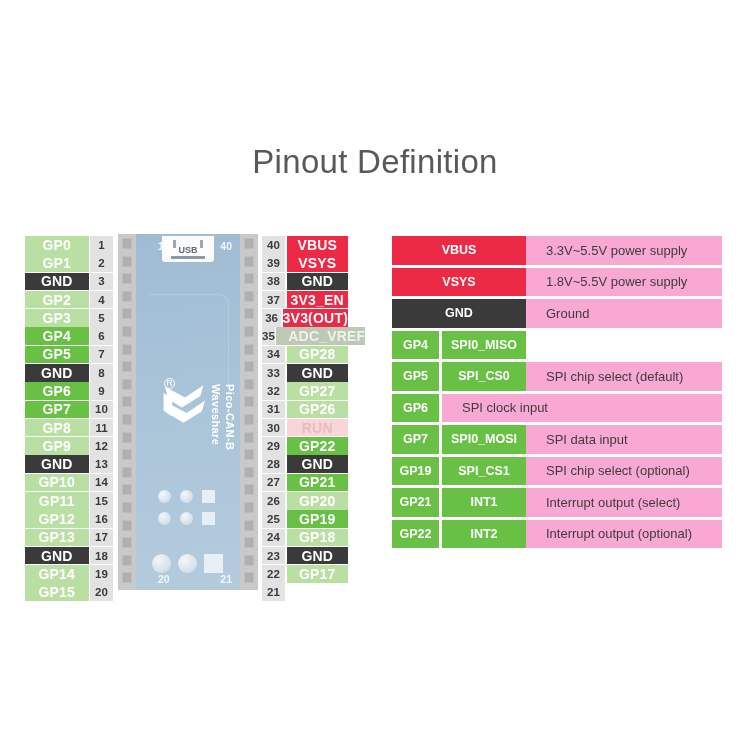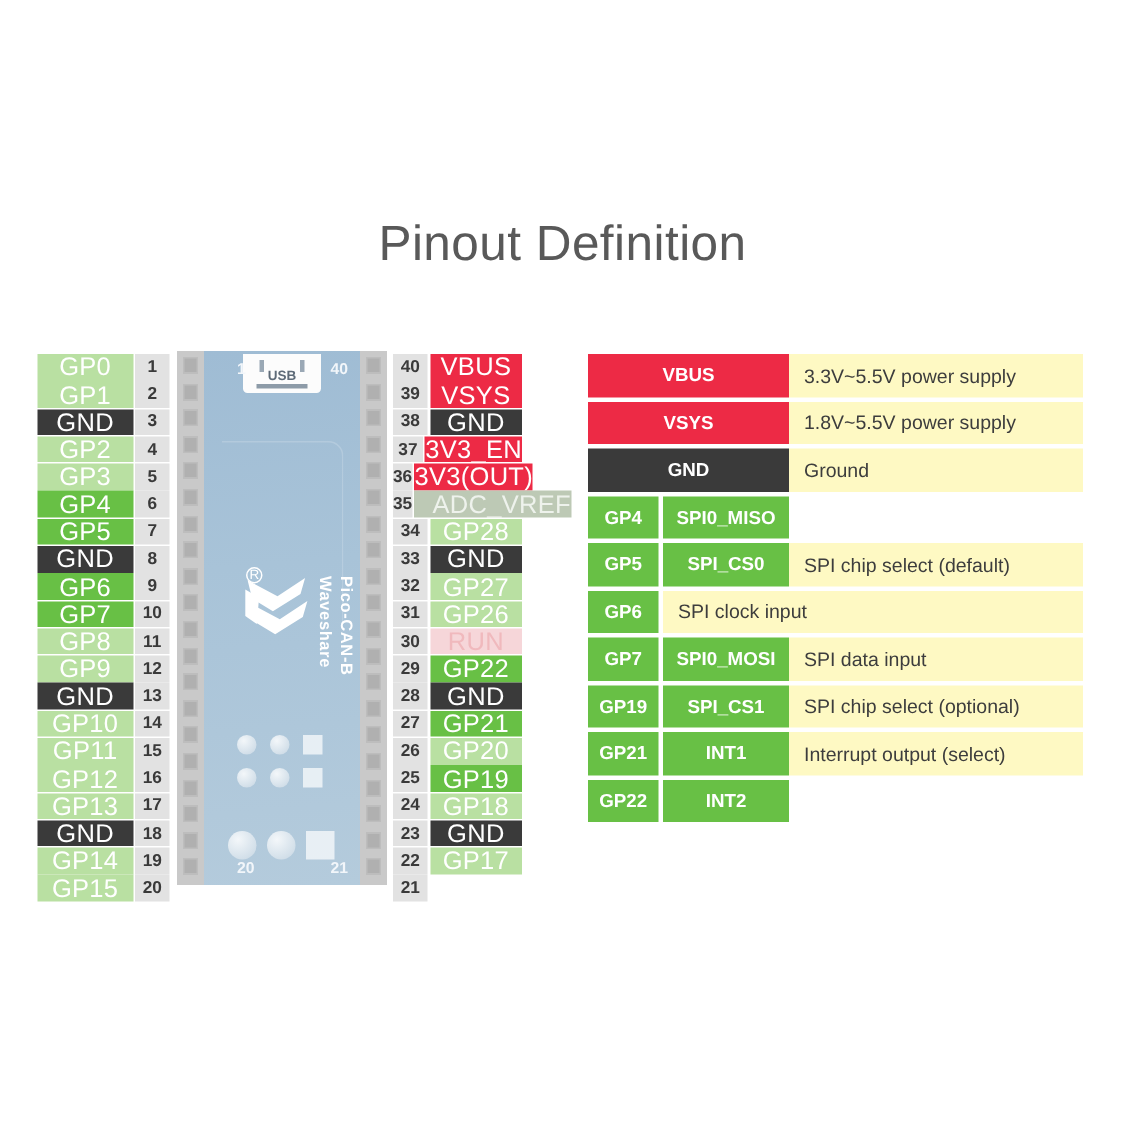--- a/index.html
+++ b/index.html
@@ -20,21 +20,21 @@
   .pin-col{position:absolute;top:236px;}
   #left-pin-column{left:25px;width:88px;}
   #right-pin-column{left:262px;width:86px;}
 
   .pin-row{
     height:17.6px;display:flex;align-items:stretch;
     margin-bottom:.7px;
   }
   .pin-name{
     flex:1;display:flex;align-items:center;justify-content:center;
-    font-size:17px;font-weight:normal;color:#ffffff;
+    font-size:14px;font-weight:bold;color:#ffffff;
     letter-spacing:.2px;line-height:1;
   }
   .pin-num{
     width:23px;background:#e2e2e2;color:#3a3a3a;
     display:flex;align-items:center;justify-content:center;
     font-size:11.5px;font-weight:bold;
   }
   #left-pin-column .pin-name{margin-right:1.5px;}
   #right-pin-column .pin-num{margin-right:1.5px;}
 
@@ -125,22 +125,22 @@
   .legend-gp{
     width:47px;display:flex;align-items:center;justify-content:center;
     font-size:12.5px;font-weight:bold;color:#ffffff;margin-right:3px;
   }
   .legend-name{
     width:84px;display:flex;align-items:center;justify-content:center;
     font-size:12.5px;font-weight:bold;color:#ffffff;
   }
   .legend-name.wide{width:134px;}
   .legend-desc{
-    flex:1;background:#fef9c3;display:flex;align-items:center;
-    padding-left:10px;font-size:13px;color:#3d3d3d;
+    flex:1;background:#f9a8d4;display:flex;align-items:center;
+    padding-left:20px;font-size:13px;color:#3d3d3d;
   }
 </style>
 </head>
 <body>
 
 <div id="page-title">Pinout Definition</div>
 
 <div class="pin-col" id="left-pin-column">
     <div class="pin-row">
       <div class="pin-name c-gpio-dim" style="color: rgb(255, 255, 255);">GP0</div>
@@ -425,14 +425,15 @@
       <div class="legend-desc">SPI chip select (optional)</div>
     </div>
     <div class="legend-row">
       <div class="legend-gp c-gpio-hot">GP21</div>
       <div class="legend-name c-gpio-hot">INT1</div>
       <div class="legend-desc">Interrupt output (select)</div>
     </div>
     <div class="legend-row">
       <div class="legend-gp c-gpio-hot">GP22</div>
       <div class="legend-name c-gpio-hot">INT2</div>
+      <div class="legend-desc">Interrupt output (optional)</div>
     </div>
   </div>
 
 </body></html>

